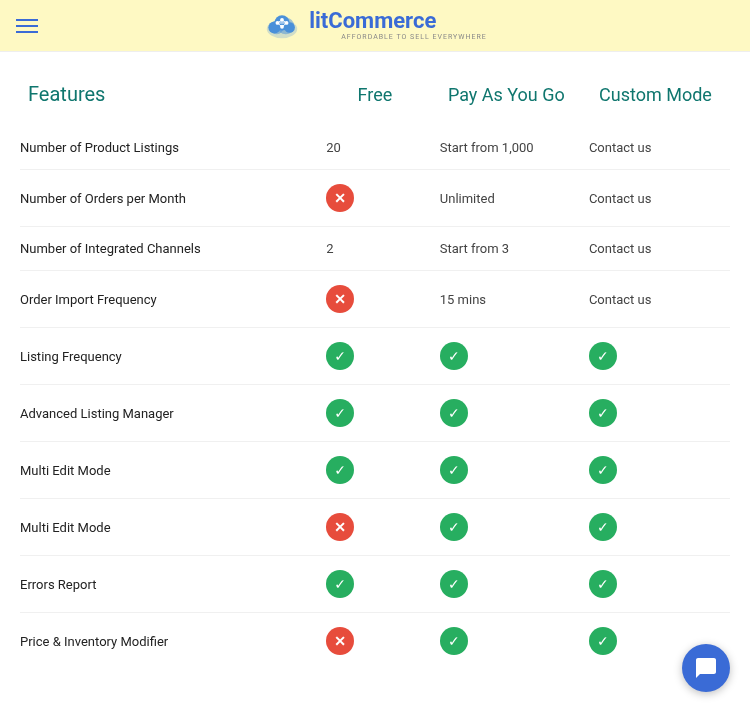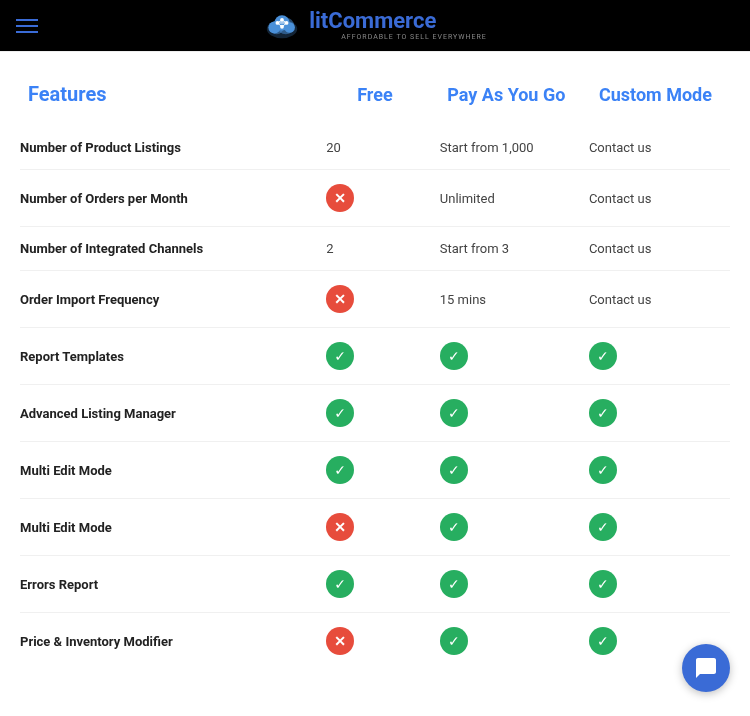--- a/index.html
+++ b/index.html
@@ -11,21 +11,21 @@
       min-height: 716px;
       overflow-x: hidden;
     }
 
     
     .header {
       display: flex;
       align-items: center;
       justify-content: center;
       padding: 24px 16px;
-      background: #000000;
+      background: #fef9c3;
       border-bottom: 1px solid #eee;
       position: relative;
       height: 52px;
     }
     .hamburger {
       position: absolute;
       left: 16px;
       display: flex;
       flex-direction: column;
       gap: 4px;
@@ -72,38 +72,38 @@
       padding: 20px 20px 40px 20px;
     }
 
     
     .features-table {
       width: 100%;
       border-collapse: collapse;
     }
     .features-table th {
       font-size: 18px;
-      font-weight: 700;
+      font-weight: 400;
       padding: 10px 8px 20px 8px;
       text-align: center;
-      color: #3b82f6;
+      color: #0f766e;
     }
     .features-table th.feature-col {
       text-align: left;
       font-size: 20px;
     }
     .features-table td {
       padding: 14px 8px;
       font-size: 13px;
       color: #444;
       border-bottom: 1px solid #f0f0f0;
     }
     .features-table td.feature-name {
       text-align: left;
-      font-weight: 700;
+      font-weight: 400;
       font-size: 13px;
       color: #222;
       padding-left: 0;
       width: 42%;
     }
     .features-table tr:last-child td {
       border-bottom: none;
     }
     .col-free { width: 16%; }
     .col-paygo { width: 21%; }
@@ -223,21 +223,21 @@
           <td>Start from 3</td>
           <td>Contact us</td>
         </tr>
         <tr>
           <td class="feature-name">Order Import Frequency</td>
           <td><span class="cross-icon">✕</span></td>
           <td>15 mins</td>
           <td>Contact us</td>
         </tr>
         <tr>
-          <td class="feature-name">Report Templates</td>
+          <td class="feature-name">Listing Frequency</td>
           <td><span class="check-icon">✓</span></td>
           <td><span class="check-icon">✓</span></td>
           <td><span class="check-icon">✓</span></td>
         </tr>
         <tr>
           <td class="feature-name">Advanced Listing Manager</td>
           <td><span class="check-icon">✓</span></td>
           <td><span class="check-icon">✓</span></td>
           <td><span class="check-icon">✓</span></td>
         </tr>

